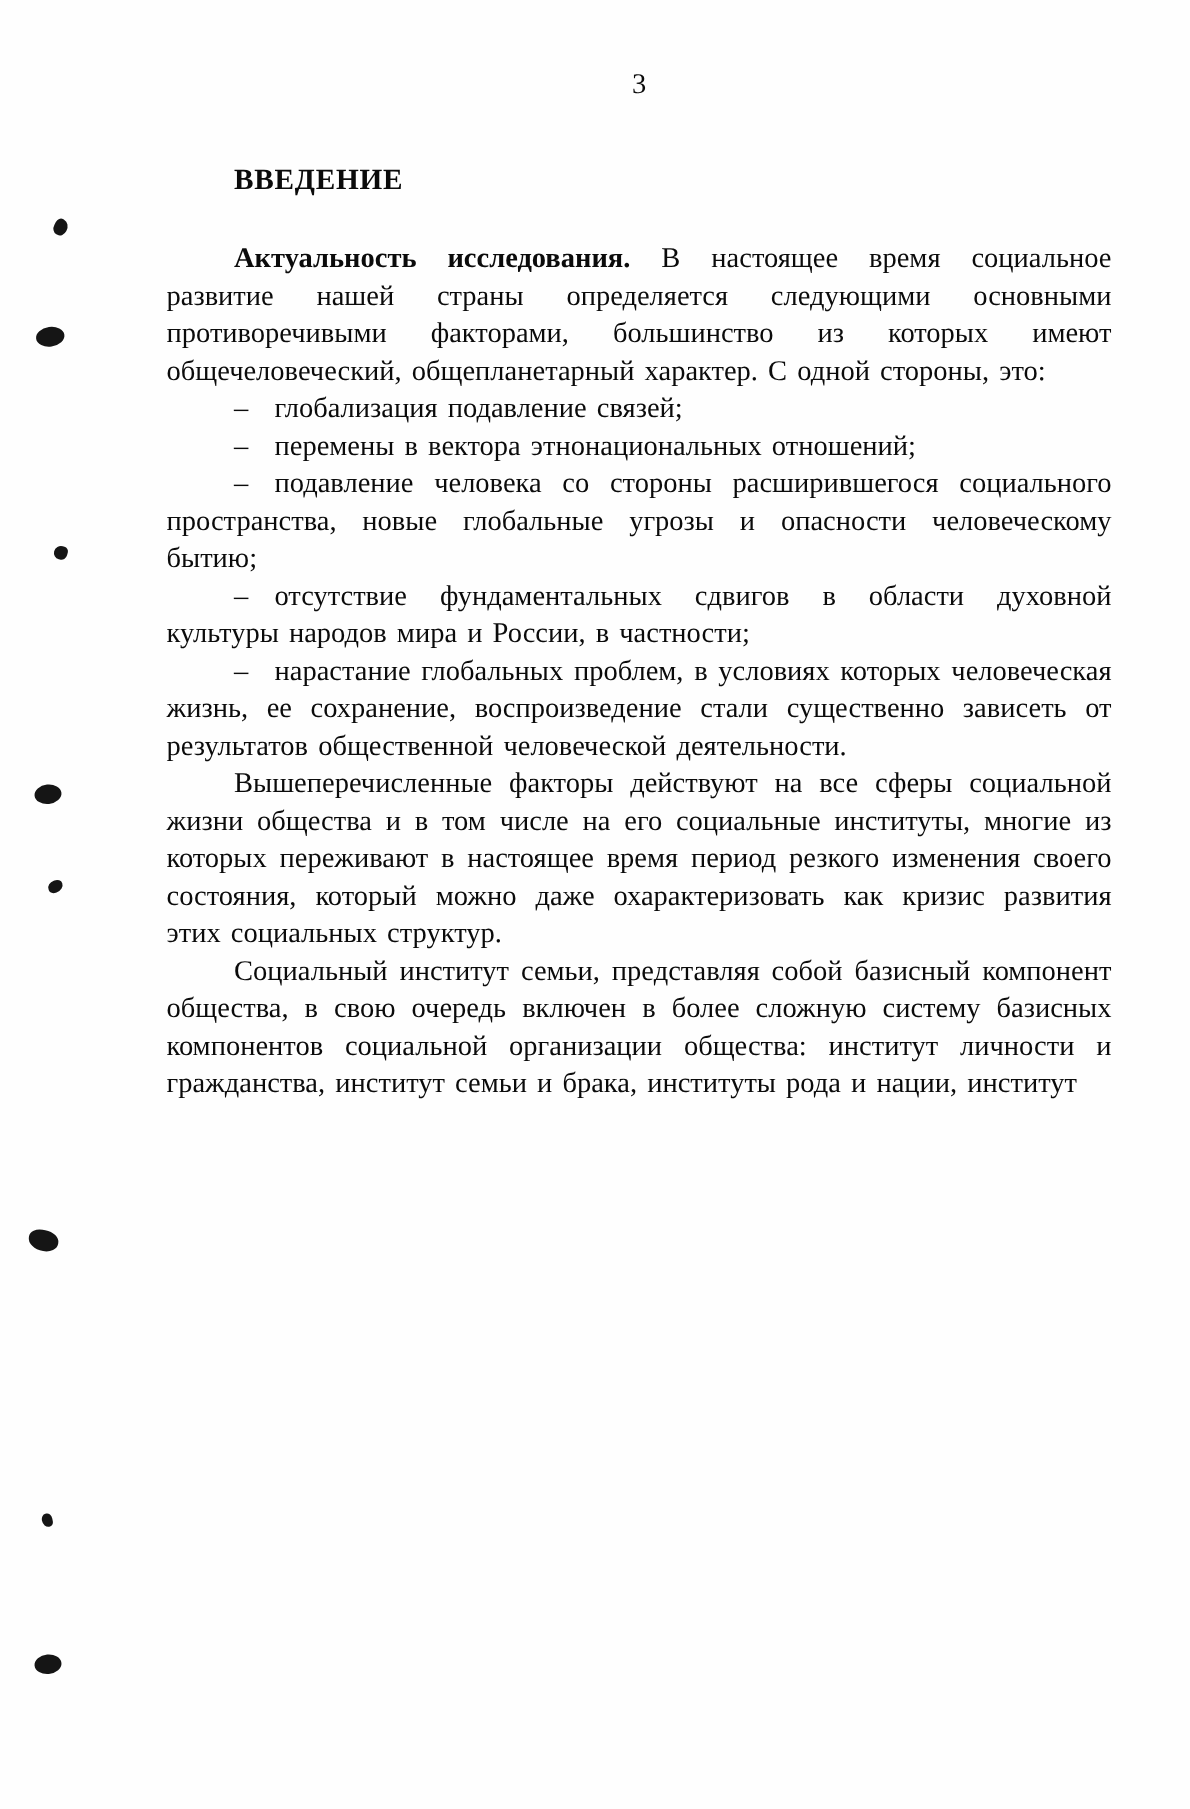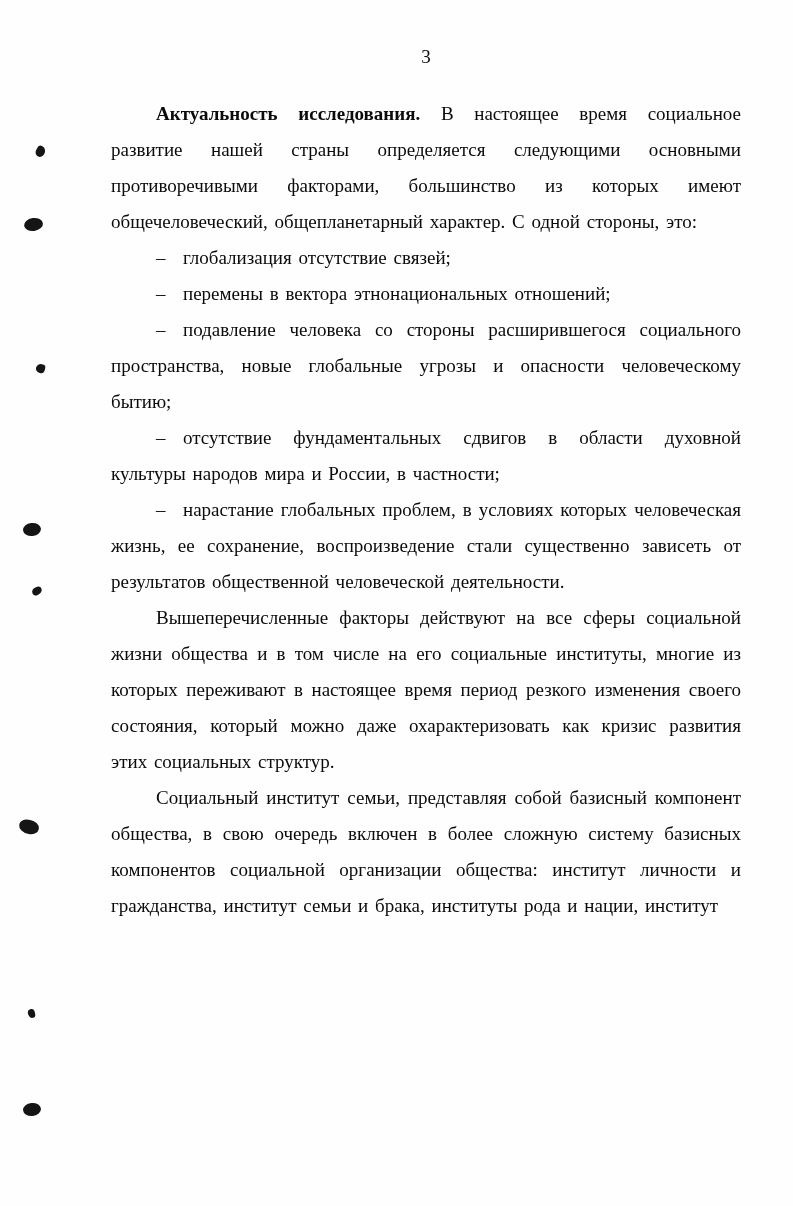--- a/index.html
+++ b/index.html
@@ -28,21 +28,21 @@
   .doc-title {
     margin-top: 42px;
     margin-left: 45px;
     font-weight: bold;
     font-size: 19.5px;
     letter-spacing: 0.5px;
   }
   p.para, p.bullet {
     margin: 0;
     font-size: 19px;
-    line-height: 36px;
+    line-height: 25px;
     text-align: justify;
     text-indent: 45px;
     word-spacing: 2px;
   }
   p.first-para { margin-top: 28px; }
   .bold { font-weight: bold; }
   .dash {
     display: inline-block;
     width: 27px;
     text-indent: 0;
@@ -73,24 +73,25 @@
   <span class="artifact a4"></span>
   <span class="artifact a5"></span>
   <span class="artifact a6"></span>
   <span class="artifact a7"></span>
   <span class="artifact a8"></span>
 
   <div class="content">
 
     <div class="page-number">3</div>
 
+    <div class="doc-title">ВВЕДЕНИЕ</div>
 
     <p class="para first-para"><span class="bold">Актуальность исследования.</span><span> В настоящее время социальное развитие нашей страны определяется следующими основными противоречивыми факторами, большинство из которых имеют общечеловеческий, общепланетарный характер. С одной стороны, это:</span></p>
 
-    <p class="bullet"><span class="dash">–</span><span>глобализация отсутствие связей;</span></p>
+    <p class="bullet"><span class="dash">–</span><span>глобализация подавление связей;</span></p>
 
     <p class="bullet"><span class="dash">–</span><span>перемены в вектора этнонациональных отношений;</span></p>
 
 
 
 
     <p class="bullet"><span class="dash">–</span><span>подавление человека со стороны расширившегося социального пространства, новые глобальные угрозы и опасности человеческому бытию;</span></p>
 
     <p class="bullet"><span class="dash">–</span><span>отсутствие фундаментальных сдвигов в области духовной культуры народов мира и России, в частности;</span></p>
 

